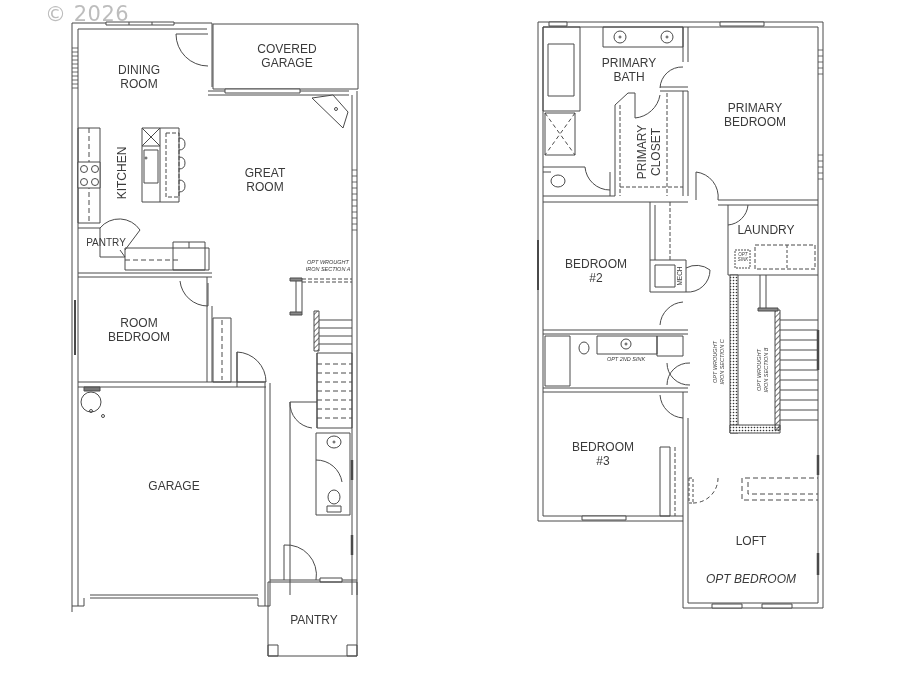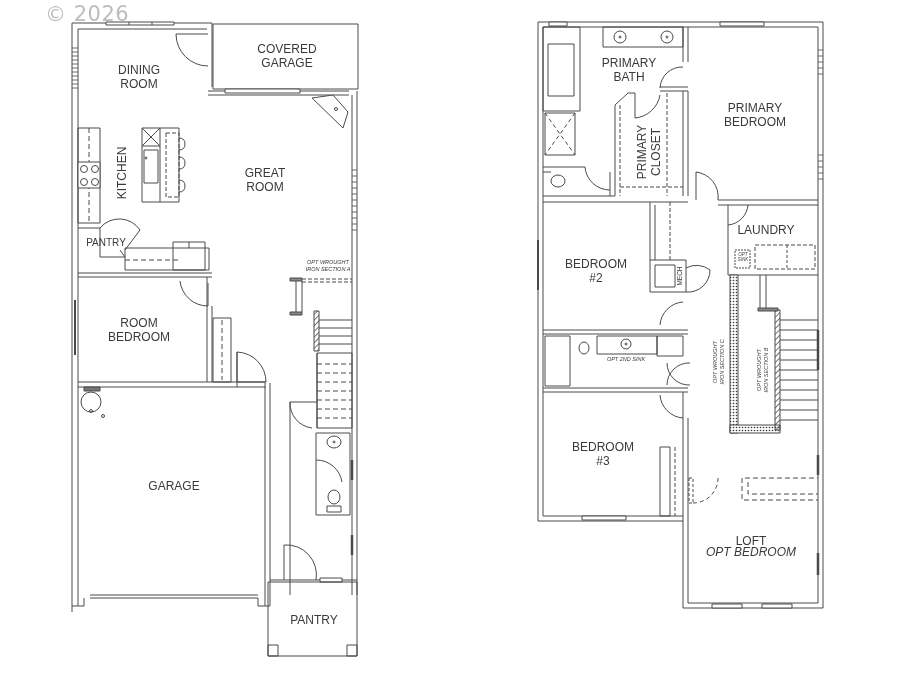--- a/index.html
+++ b/index.html
@@ -331,13 +331,13 @@
 <div class="lbl vert" style="left:649px;top:152px;"><span>PRIMARY</span><br><span>CLOSET</span></div>
 <div class="lbl" style="left:596px;top:257px;"><span>BEDROOM</span><br><span>#2</span></div>
 <div class="lbl vert small" style="left:679px;top:276px;font-size:6.5px;">MECH</div>
 <div class="lbl" style="left:766px;top:223px;">LAUNDRY</div>
 <div class="lbl tiny" style="left:743px;top:252px;font-size:4.5px;line-height:5px;"><span>OPT</span><br><span>SINK</span></div>
 <div class="lbl tiny" style="left:626px;top:356px;">OPT 2ND SINK</div>
 <div class="lbl tiny vert" style="left:719px;top:362px;"><span>OPT WROUGHT</span><br><span>IRON SECTION C</span></div>
 <div class="lbl tiny vert" style="left:763px;top:370px;"><span>OPT WROUGHT</span><br><span>IRON SECTION B</span></div>
 <div class="lbl" style="left:603px;top:440px;"><span>BEDROOM</span><br><span>#3</span></div>
 <div class="lbl" style="left:751px;top:534px;">LOFT</div>
-<div class="lbl italic" style="left:751px;top:545px;">OPT BEDROOM</div>
+<div class="lbl italic" style="left:751px;top:572px;">OPT BEDROOM</div>
 
 </body></html>

